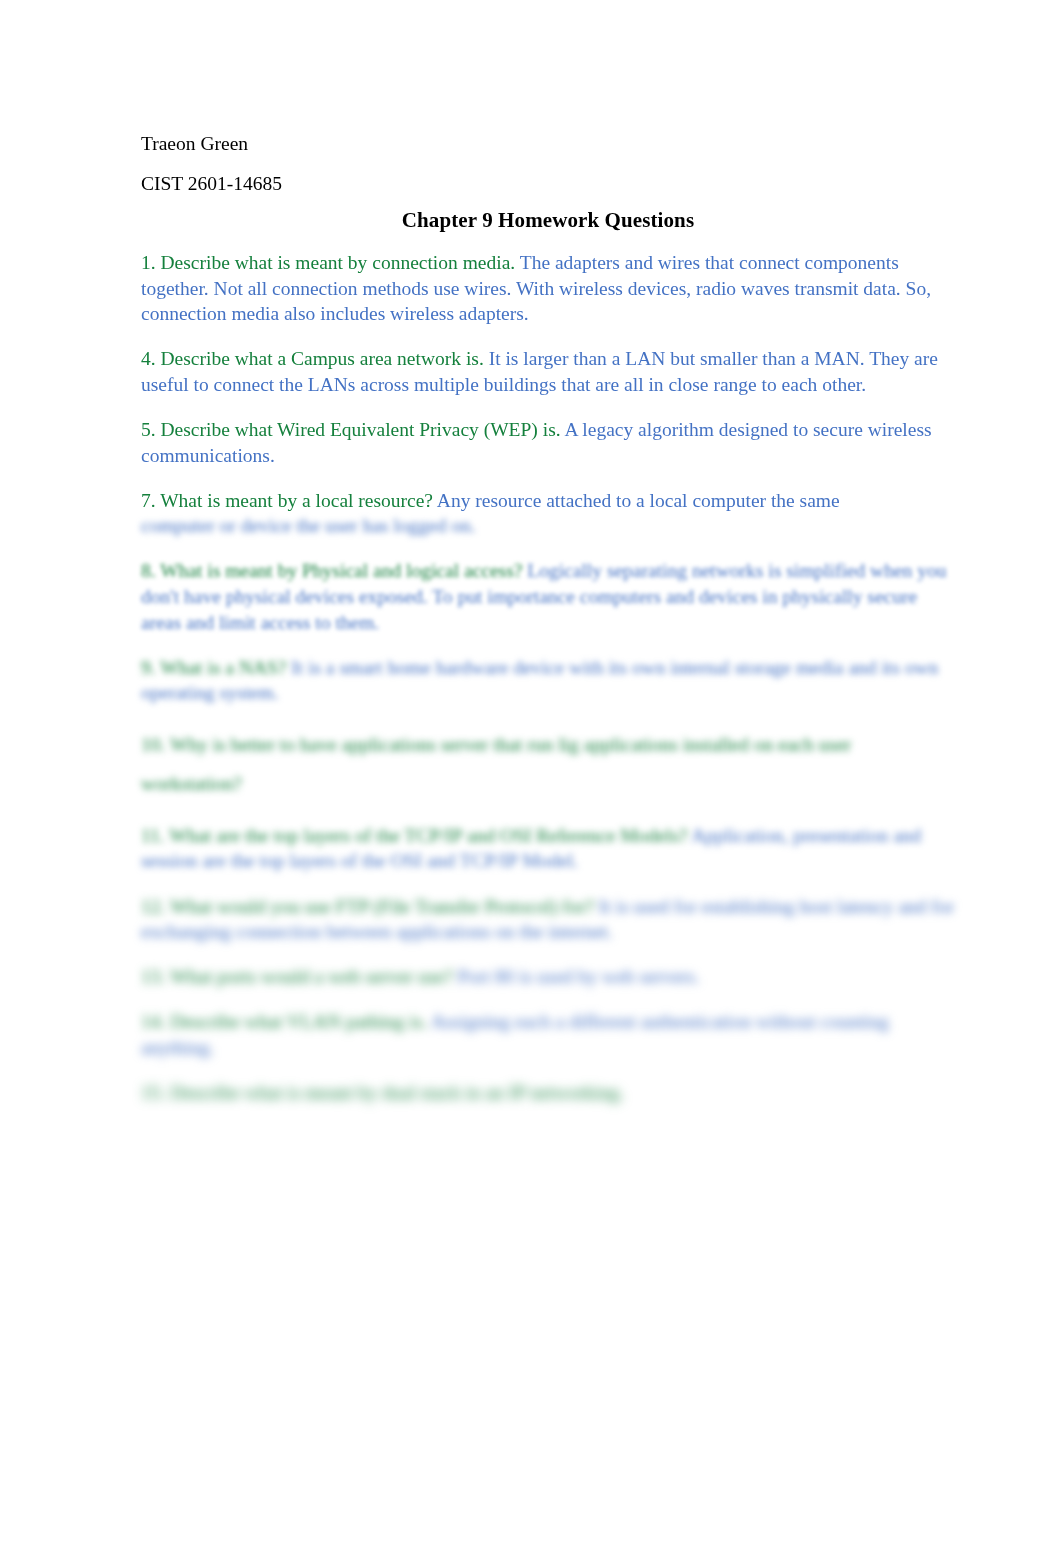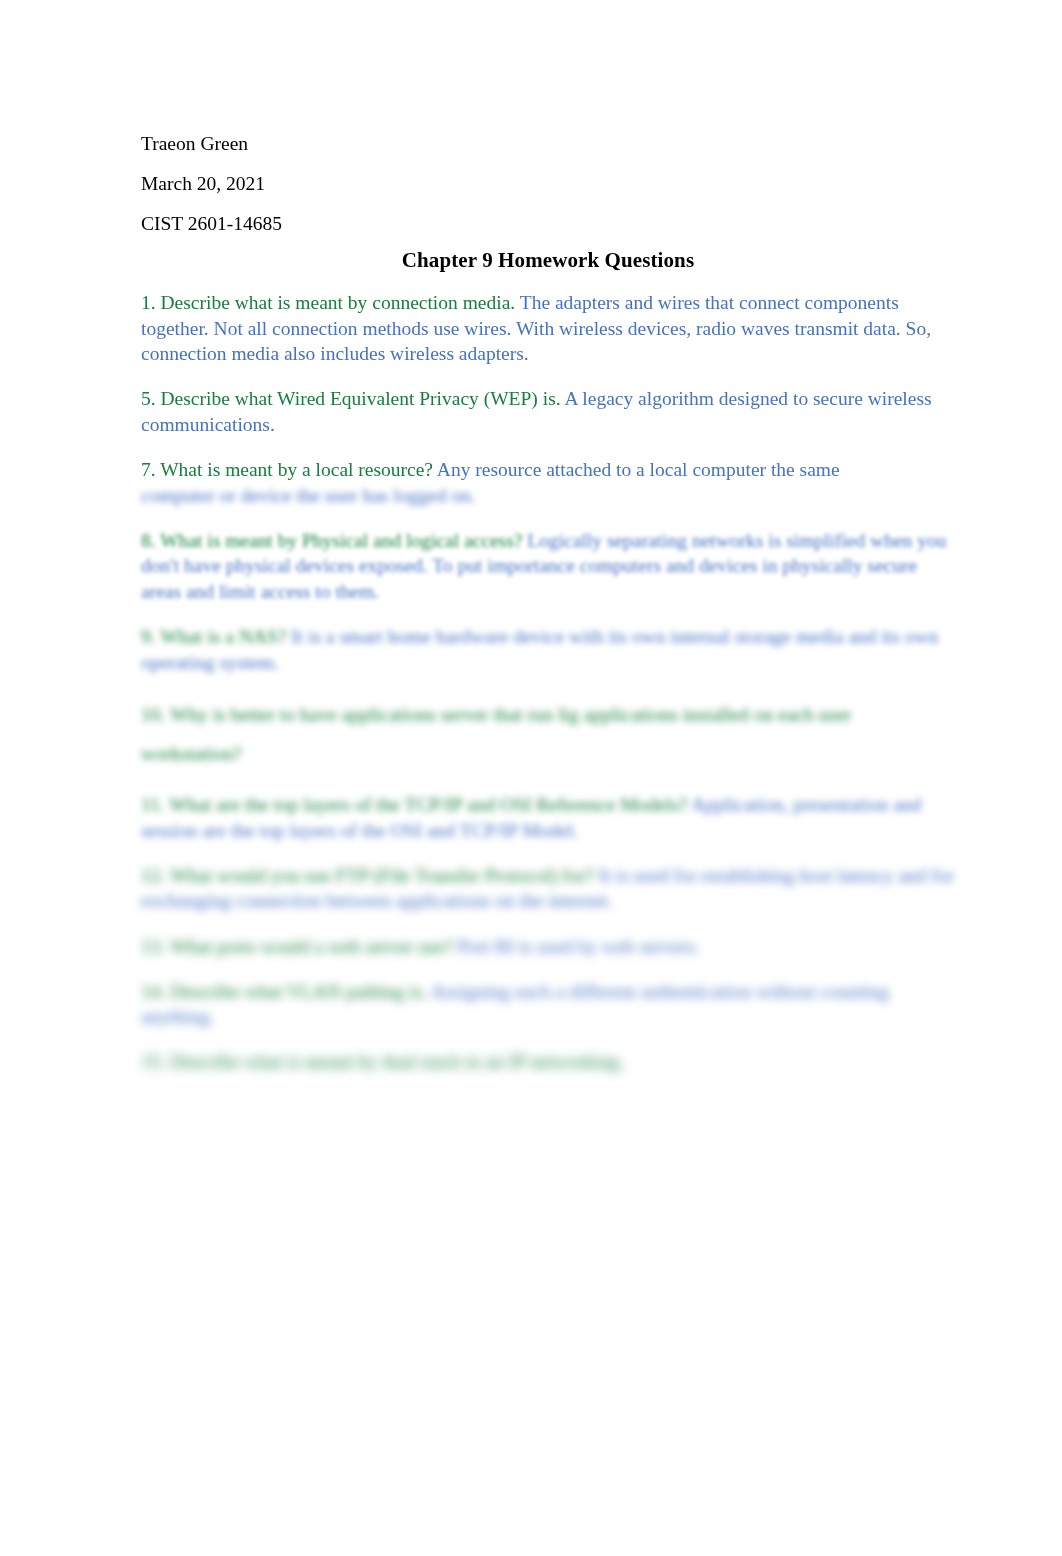--- a/index.html
+++ b/index.html
@@ -81,32 +81,35 @@
   
   .tailblur { display: inline-block; filter: blur(3.0px); }
 </style>
 </head>
 <body>
 
 <div class="page">
   <div class="content">
 
     <div class="hdr-line b0">Traeon Green</div>
-    <div class="hdr-line b0">March 20, 2021</div>
     <div class="hdr-line b0">CIST 2601-14685</div>
 
     <div class="doc-title b0">Chapter 9 Homework Questions</div>
 
     <p class="qa b0">
       <span class="q">1. Describe what is meant by connection media.</span>
       <span class="a">The adapters and wires that connect components together. Not all connection methods use wires. With wireless devices, radio waves transmit data. So, connection media also includes wireless adapters.</span>
     </p>
 
 
 
+    <p class="qa b0">
+      <span class="q">4. Describe what a Campus area network is.</span>
+      <span class="a">It is larger than a LAN but smaller than a MAN. They are useful to connect the LANs across multiple buildings that are all in close range to each other.</span>
+    </p>
 
     <p class="qa b0">
       <span class="q">5. Describe what Wired Equivalent Privacy (WEP) is.</span>
       <span class="a">A legacy algorithm designed to secure wireless communications.</span>
     </p>
 
 
     <p class="qa b1">
       <span class="q">7. What is meant by a local resource?</span>
       <span class="a">Any resource attached to a local computer the same</span>

